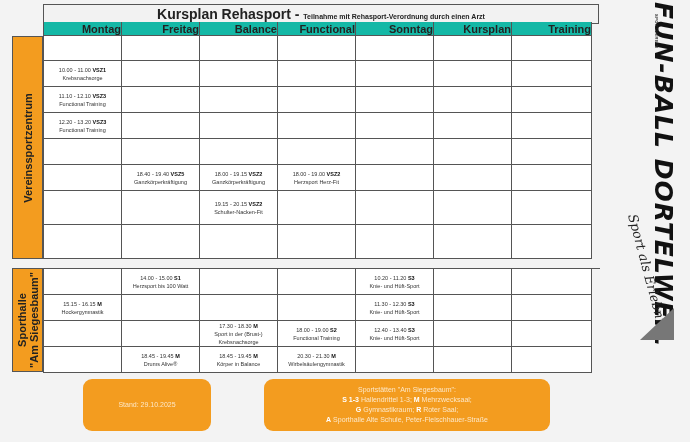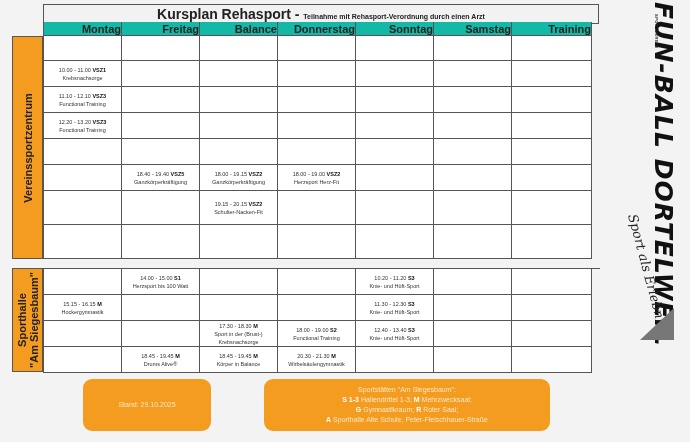--- a/index.html
+++ b/index.html
@@ -29,23 +29,23 @@
 <body>
 
 <div class="titlebar">
   <span class="main">Kursplan Rehasport</span><span class="main"> - </span><span class="sub">Teilnahme mit Rehasport-Verordnung durch einen Arzt</span>
 </div>
 
 <div class="daysrow" id="daysrow">
     <div class="day">Montag</div>
     <div class="day">Freitag</div>
     <div class="day">Balance</div>
-    <div class="day">Donnerstag</div>
+    <div class="day">Functional</div>
     <div class="day">Sonntag</div>
-    <div class="day">Samstag</div>
+    <div class="day">Kursplan</div>
     <div class="day">Training</div>
   </div>
 
 <div id="sections">
     <div class="section-label" style="top: 36px; height: 223px;">
       <div class="lbl">
         <div>Vereinssportzentrum</div>
       </div>
     </div>
     <div class="grid" style="top: 36px;">

